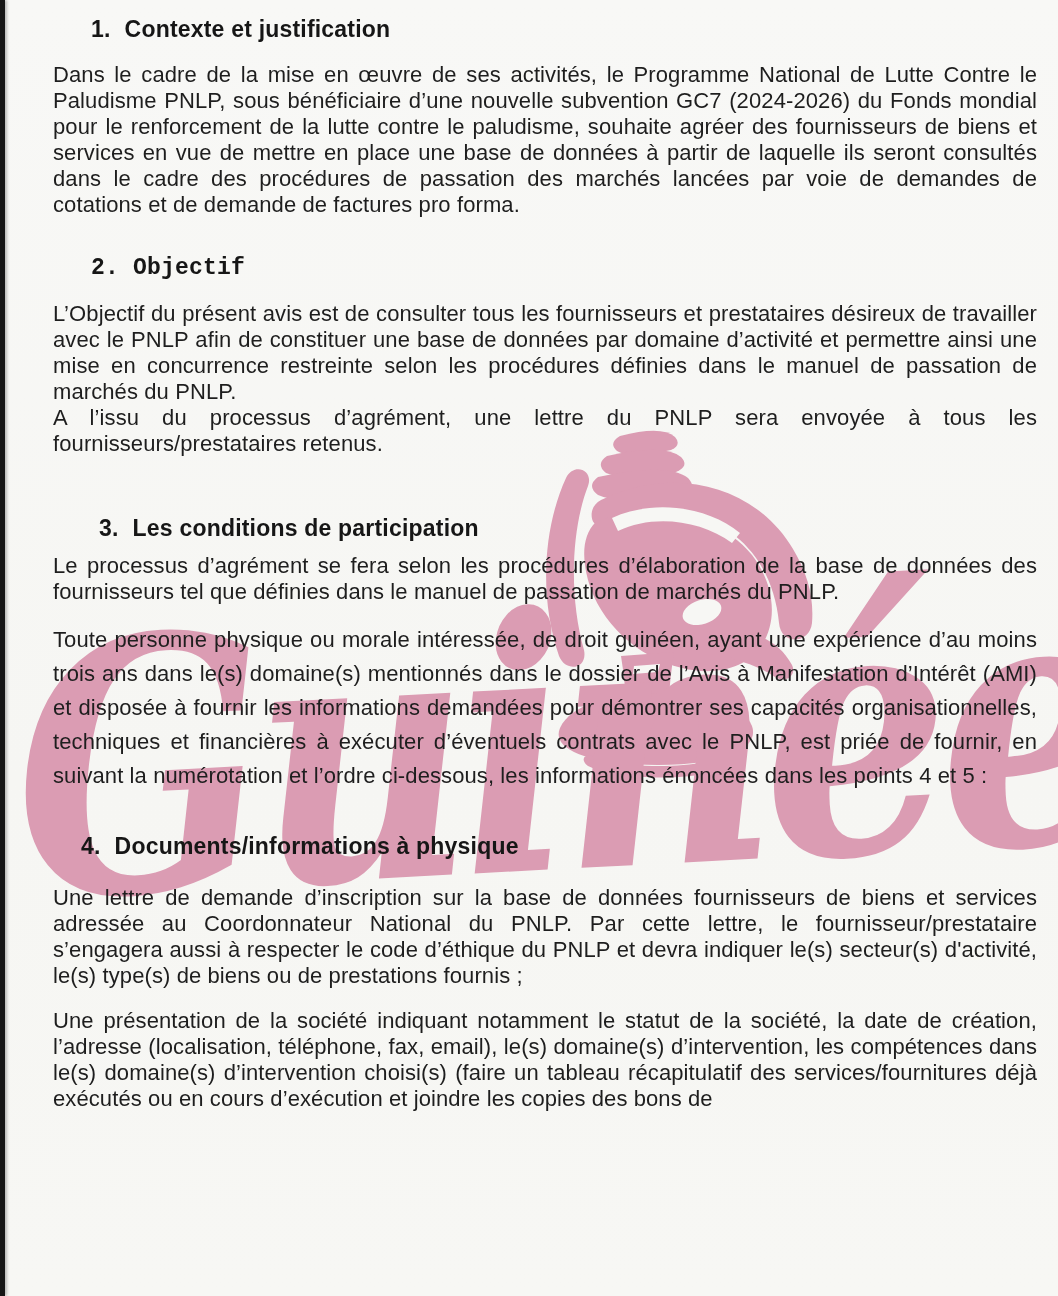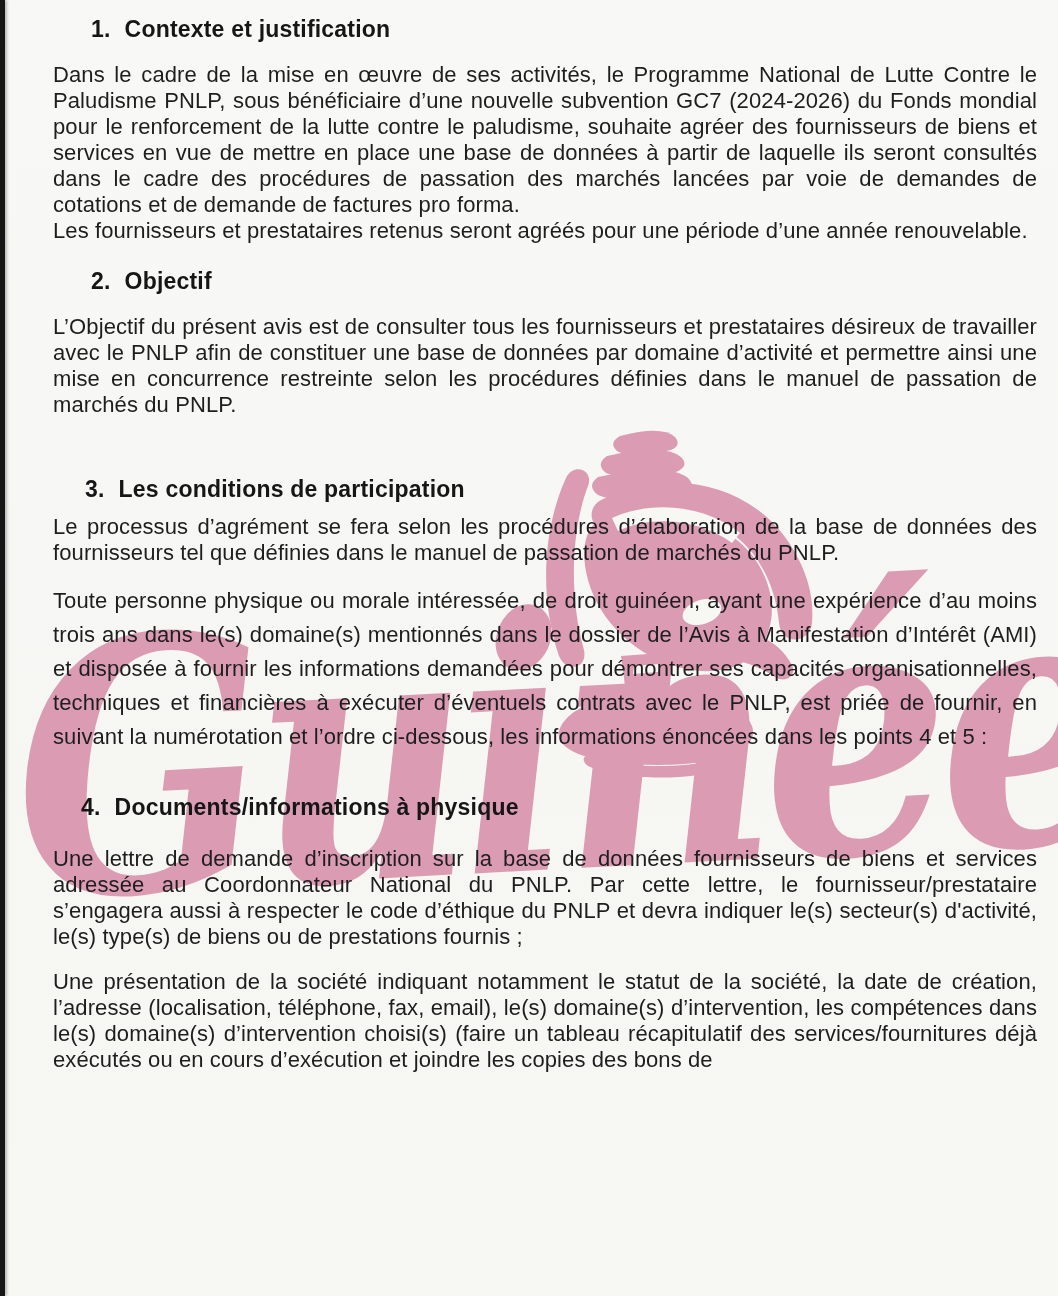--- a/index.html
+++ b/index.html
@@ -61,22 +61,22 @@
     display: block;
     font-size: 23px;
     font-weight: bold;
     line-height: 30px;
     letter-spacing: .2px;
     color: #161616;
     margin: 0 0 18px 38px;
   }
   .h .num { display: inline-block; margin-right: 14px; }
   .h1 { margin-top: 14px; }
-  .h2 { margin-top: 22px; }
-  .h3 { margin-top: 56px; margin-bottom: 10px; margin-left: 32px; }
+  .h2 { margin-top: 35px; font-family: Liberation Mono, monospace; }
+  .h3 { margin-top: 56px; margin-bottom: 10px; margin-left: 46px; }
   .h4 { margin-top: 38px; margin-bottom: 24px; margin-left: 28px; }
 </style>
 </head>
 <body>
 
 <div class="page">
 
   <div class="scan-edge"></div>
 
   <svg class="watermark" viewBox="0 0 1058 1296" xmlns="http://www.w3.org/2000/svg" aria-hidden="true">
@@ -110,26 +110,26 @@
       <path d="M634 666 l26 -2 l-2 8 l-25 2 Z"></path>
     </g>
   </svg>
 
   <main class="doc">
 
     <div class="h h1">
       <span class="num">1.</span><span>Contexte et justification</span>
     </div>
     <p>Dans le cadre de la mise en œuvre de ses activités, le Programme National de Lutte Contre le Paludisme PNLP, sous bénéficiaire d’une nouvelle subvention GC7 (2024-2026) du Fonds mondial pour le renforcement de la lutte contre le paludisme, souhaite agréer des fournisseurs de biens et services en vue de mettre en place une base de données à partir de laquelle ils seront consultés dans le cadre des procédures de passation des marchés lancées par voie de demandes de cotations et de demande de factures pro forma.</p>
-    <p>Les fournisseurs et prestataires retenus seront agréés pour une période d’une année renouvelable.</p>
 
     <div class="h h2">
       <span class="num">2.</span><span>Objectif</span>
     </div>
     <p>L’Objectif du présent avis est de consulter tous les fournisseurs et prestataires désireux de travailler avec le PNLP afin de constituer une base de données par domaine d’activité et permettre ainsi une mise en concurrence restreinte selon les procédures définies dans le manuel de passation de marchés du PNLP.</p>
+    <p>A l’issu du processus d’agrément, une lettre du PNLP sera envoyée à tous les fournisseurs/prestataires retenus.</p>
 
     <div class="h h3">
       <span class="num">3.</span><span>Les conditions de participation</span>
     </div>
     <p>Le processus d’agrément se fera selon les procédures d’élaboration de la base de données des fournisseurs tel que définies dans le manuel de passation de marchés du PNLP.</p>
     <p class="loose gap">Toute personne physique ou morale intéressée, de droit guinéen, ayant une expérience d’au moins trois ans dans le(s) domaine(s) mentionnés dans le dossier de l’Avis à Manifestation d’Intérêt (AMI) et disposée à fournir les informations demandées pour démontrer ses capacités organisationnelles, techniques et financières à exécuter d’éventuels contrats avec le PNLP, est priée de fournir, en suivant la numérotation et l’ordre ci-dessous, les informations énoncées dans les points 4 et 5 :</p>
 
     <div class="h h4">
       <span class="num">4.</span><span>Documents/informations à physique</span>
     </div>

